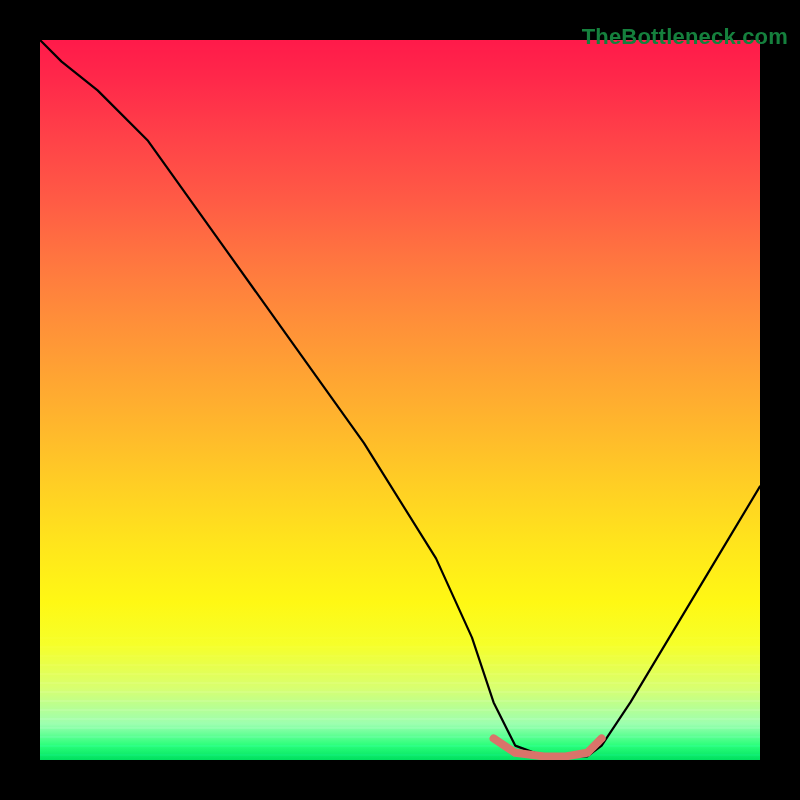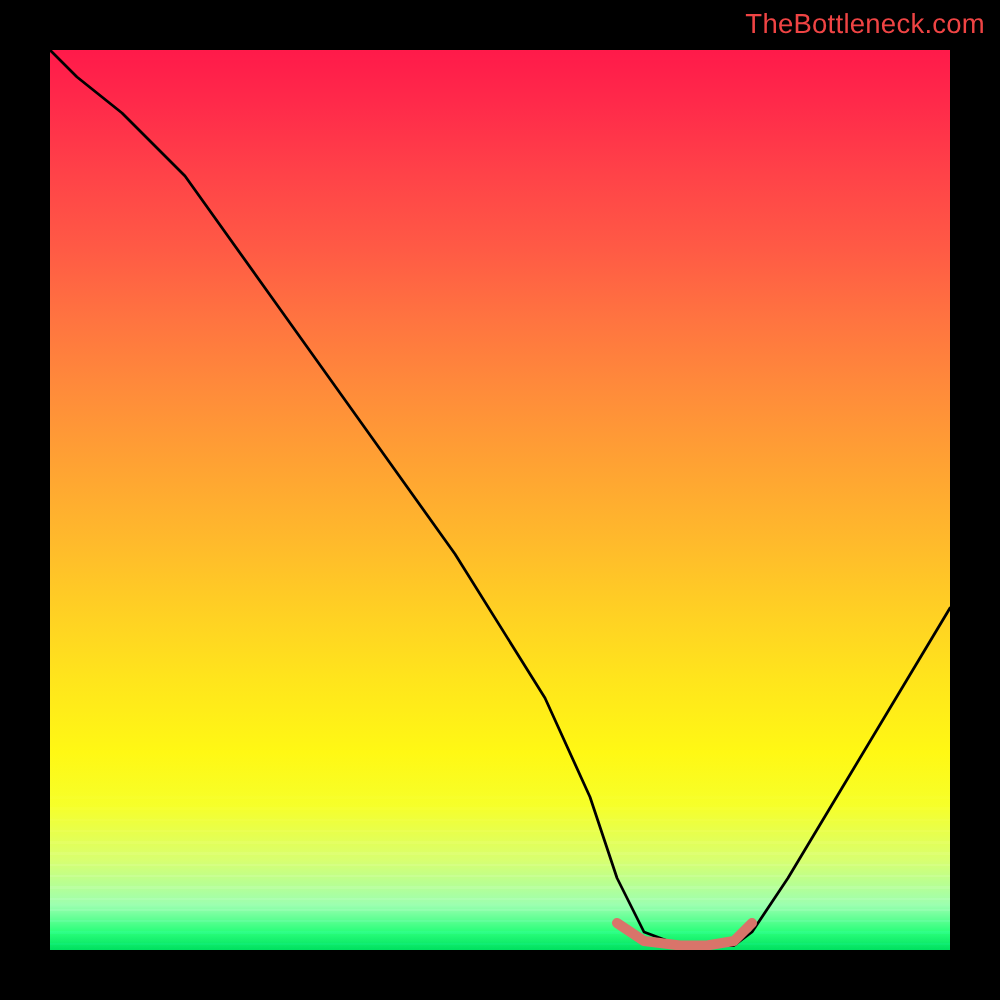--- a/index.html
+++ b/index.html
@@ -6,25 +6,25 @@
   body {
     width: 800px;
     height: 800px;
     background: #000;
     position: relative;
     overflow: hidden;
     font-family: Arial, sans-serif;
   }
   .watermark {
     position: absolute;
-    top: 6px;
+    top: 24px;
     right: 12px;
-    color: #ef4444;
+    color: #15803d;
     font-size: 22px;
-    font-weight: 400;
+    font-weight: 700;
     z-index: 10;
     letter-spacing: 0.2px;
   }
   .plot-area {
     position: absolute;
     left: 40px;
     top: 40px;
     width: 720px;
     height: 720px;
     overflow: hidden;

